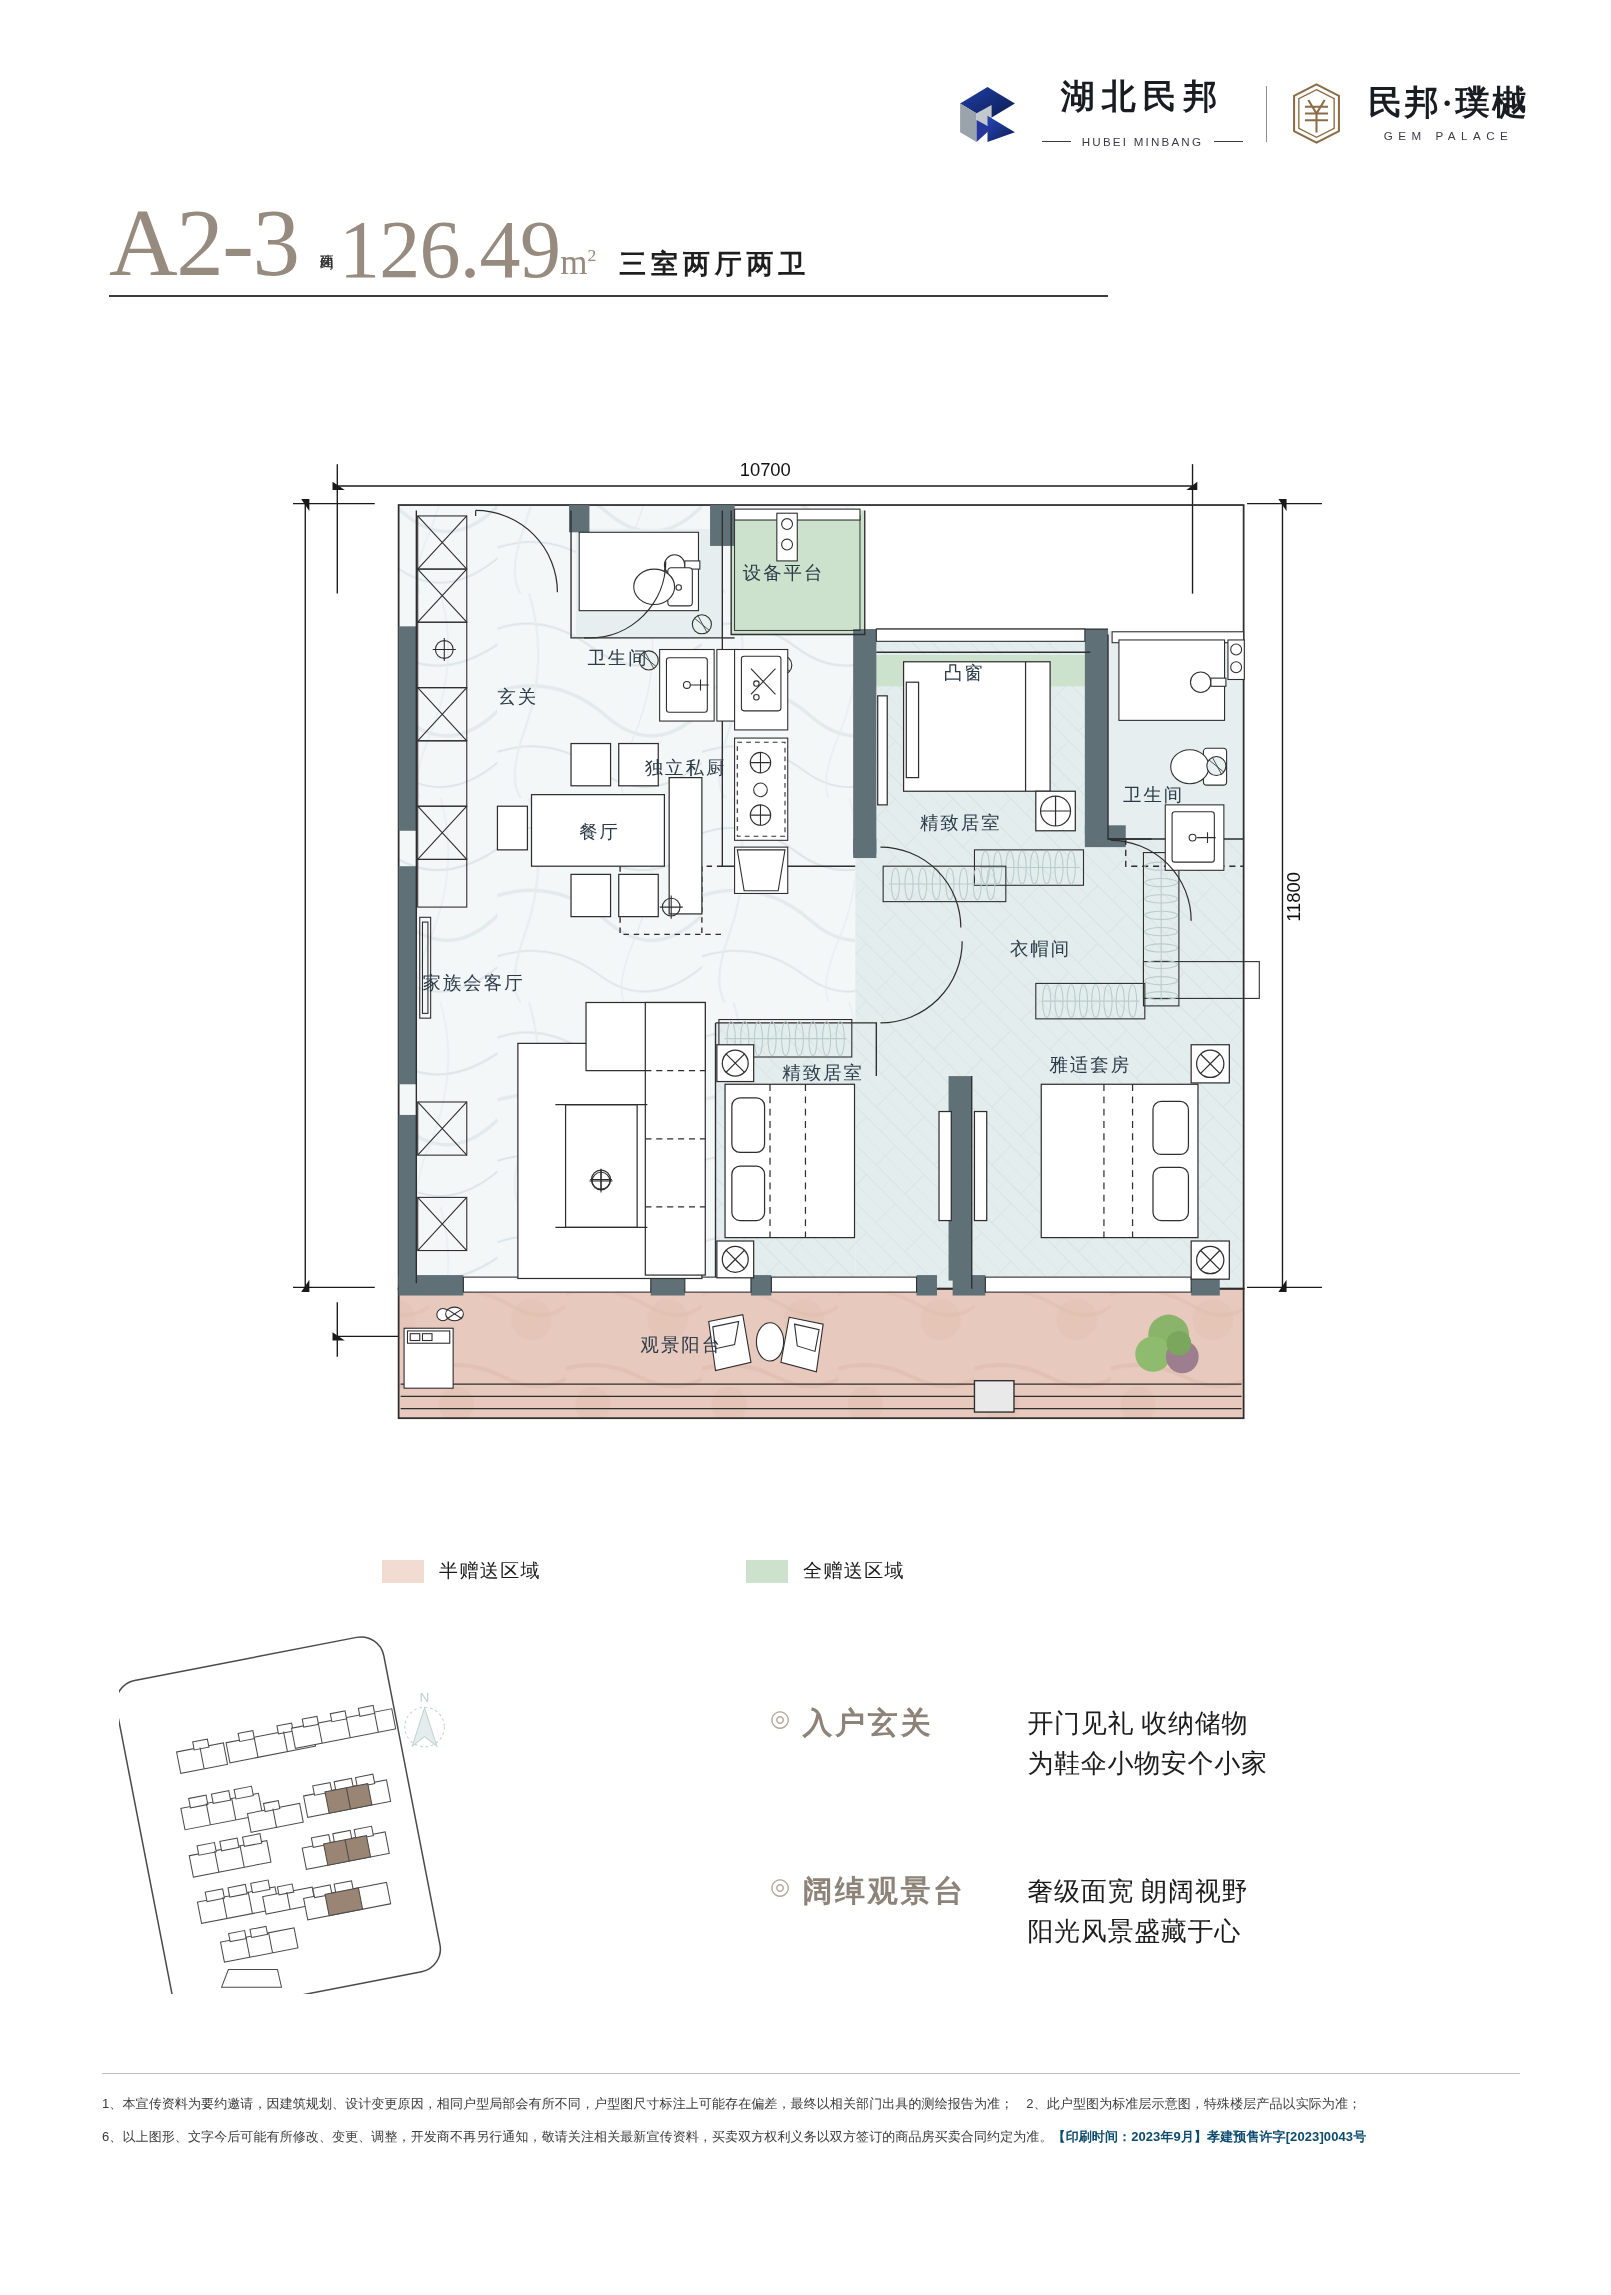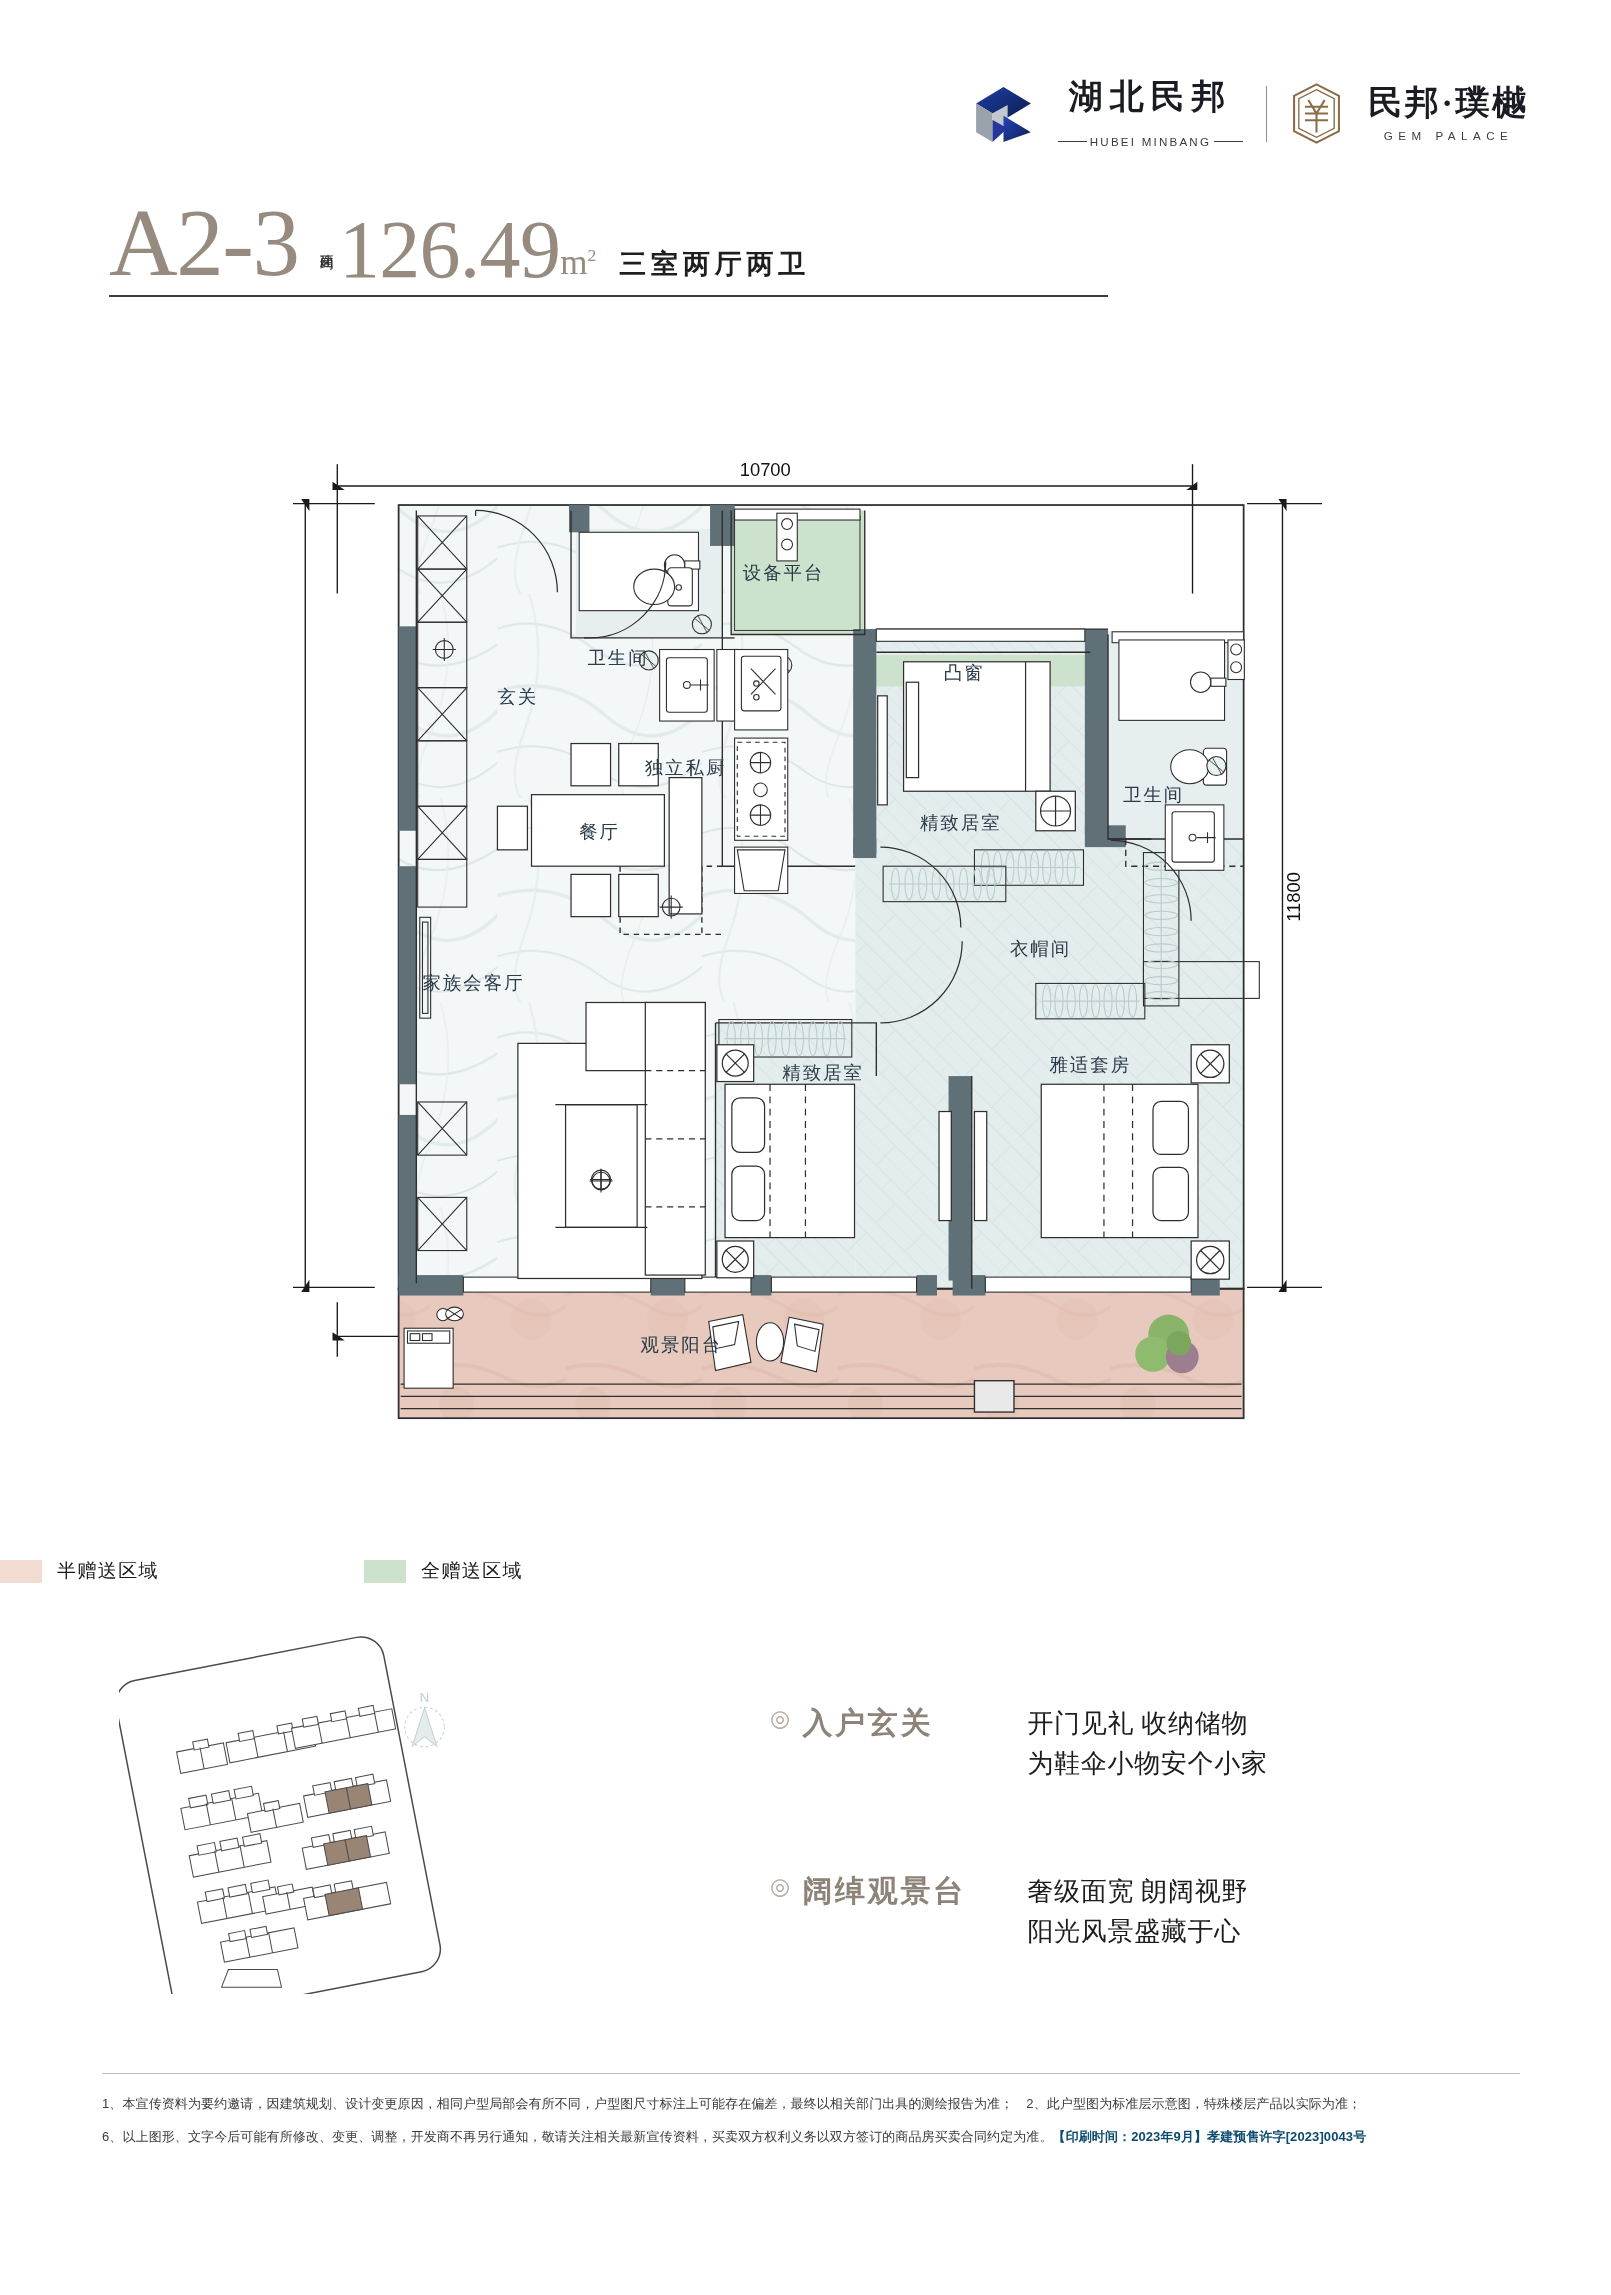--- a/index.html
+++ b/index.html
@@ -13,21 +13,21 @@
   }
 
   
   .logo-bar{
     position:absolute; top:80px; right:82px;
     display:flex; align-items:center; gap:23px;
   }
   .logo-mark{ width:63px; height:63px; position:relative; flex:none; }
   .logo-left-text{ display:flex; flex-direction:column; align-items:center; }
   .logo-cn{ font-size:34px; letter-spacing:6.8px; font-weight:700; color:#1b1b24; line-height:1; font-family:"Liberation Serif", serif;}
-  .logo-en-row{ display:flex; align-items:center; gap:3px; margin-top:21px;}
+  .logo-en-row{ display:flex; align-items:center; gap:11px; margin-top:21px;}
   .logo-en{ font-size:11.6px; letter-spacing:2.2px; color:#3a3a45; }
   .rule{ width:29px; height:1px; background:#3a3a45; }
   .divider-v{ width:1px; height:56px; background:#8d8d94; }
   .brand2{ display:flex; align-items:center; gap:25px; }
   .brand2-txt{ display:flex; flex-direction:column; align-items:center; }
   .brand2-cn{ font-size:34px; letter-spacing:2.7px; font-weight:700; color:#1b1b24; line-height:1; font-family:"Liberation Serif", serif;}
   .brand2-en{ font-size:11.6px; letter-spacing:5.5px; color:#3a3a45; margin-top:8.9px; }
 
   
   .title-wrap{ position:absolute; left:109px; top:194px; width:995px; }
@@ -54,21 +54,21 @@
   
   .plan{
     position:absolute; left:293px; top:389px;
     width:1029px; height:1043px;
   }
   .plan svg{ display:block; }
 
   
   .legend{
     position:absolute; top:1558px; left:0; width:1287px;
-    display:flex; align-items:center; gap:205px;
+    display:flex; justify-content:center; align-items:center; gap:205px;
   }
   .legend-item{ display:flex; align-items:center; gap:15px; }
   .legend-sw{ width:42px; height:23px; }
   .legend-tx{ font-size:19px; color:#1b1b1b; letter-spacing:1.4px; }
 
   
   .sitemap{ position:absolute; left:119px; top:1633px; width:355px; height:361px; }
 
   
   .features{ position:absolute; left:770px; top:1704px; width:723px; }

